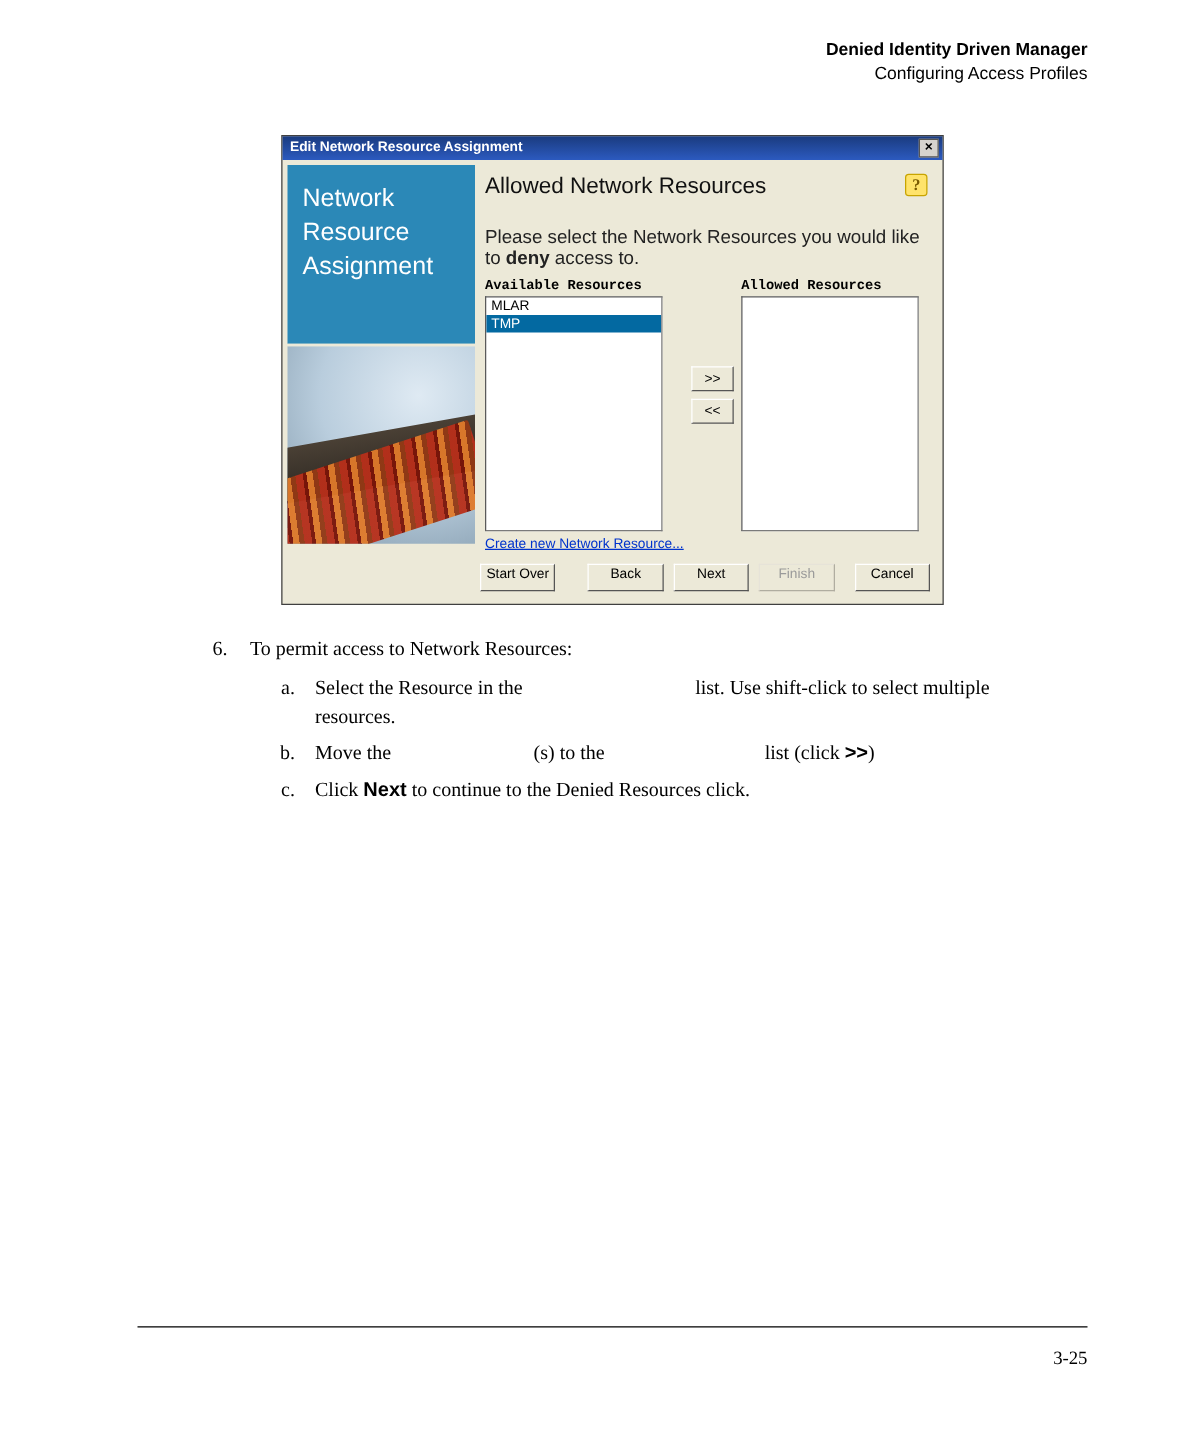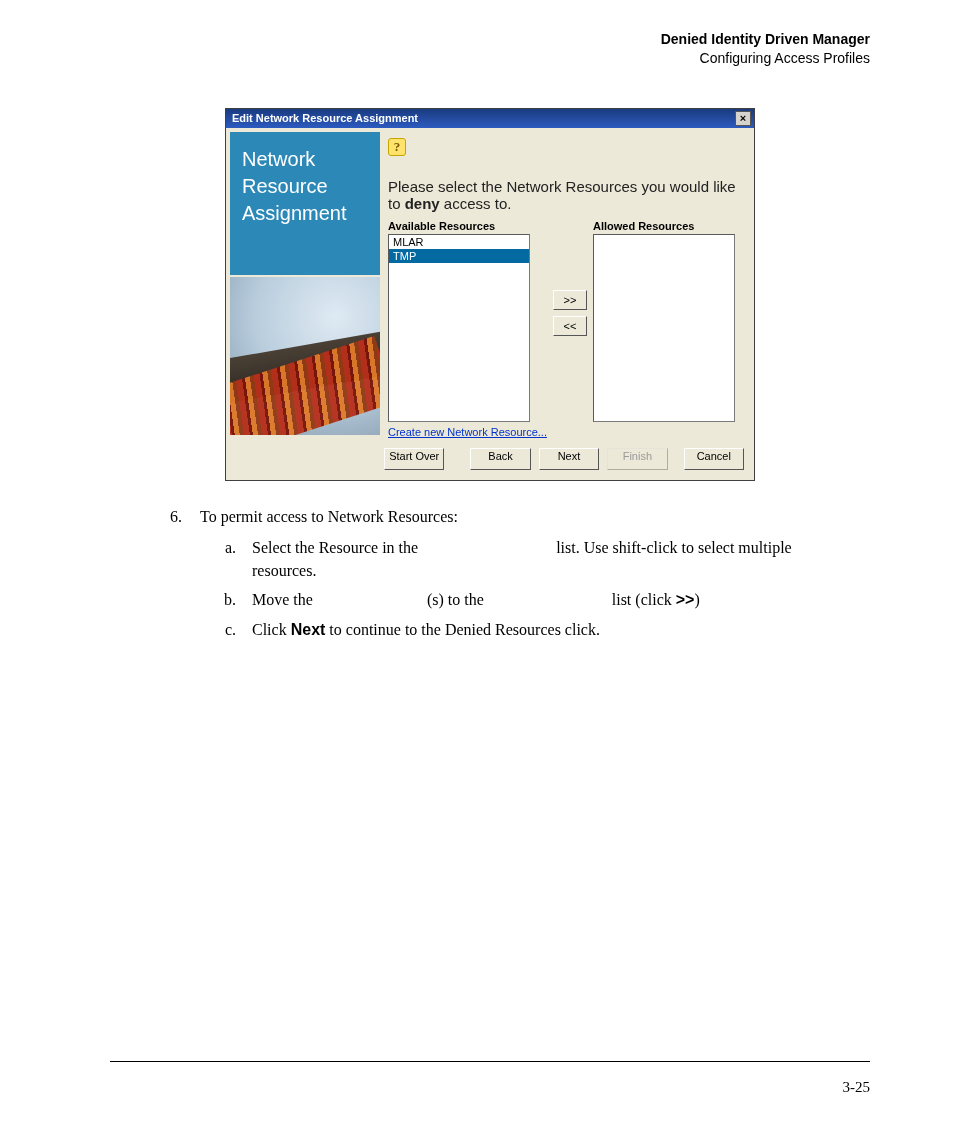--- a/index.html
+++ b/index.html
@@ -133,21 +133,21 @@
     font-size: 15px;
     color:#222;
     margin-bottom: 8px;
     margin-top: 16px;
   }
   .dlg-instruct b { font-weight:700; }
   .dlg-cols {
     display:flex; gap:6px; align-items:flex-start;
   }
   .dlg-col { display:flex; flex-direction:column; }
-  .dlg-col-label { font-weight:700; font-size:11px; margin-bottom:2px; }
+  .dlg-col-label { font-weight:700; font-size:11px; margin-bottom:2px;font-family:Liberation Mono, monospace; }
   .listbox {
     width: 142px;
     height: 188px;
     background:#fff;
     border:1px solid #7a7a7a;
     border-top-color:#5a5a5a; border-left-color:#5a5a5a;
     font-size:11px;
     overflow:hidden;
   }
   .listbox .item {
@@ -239,20 +239,21 @@
         <div class="dlg-left">
           <div class="dlg-left-text" id="sidebarText">
               <div>Network</div>
               <div>Resource</div>
               <div>Assignment</div>
             </div>
           <div class="dlg-left-img"></div>
         </div>
         <div class="dlg-right">
           <div class="dlg-heading">
+            <span>Allowed Network Resources</span>
             <span class="help-icon">?</span>
           </div>
           <div class="dlg-instruct">
             <span>Please select the Network Resources you would like to </span><b>deny</b><span> access to.</span>
           </div>
           <div class="dlg-cols">
             <div class="dlg-col">
               <div class="dlg-col-label">Available Resources</div>
               <div class="listbox" id="availableList">
                   <div class="item">MLAR</div>

